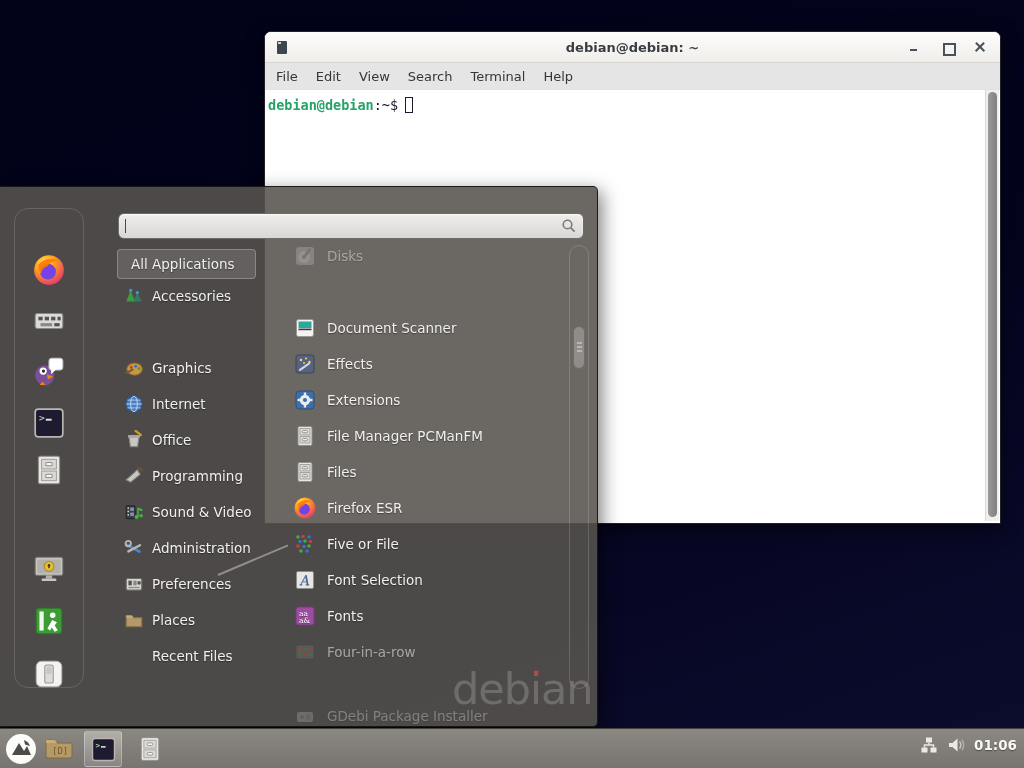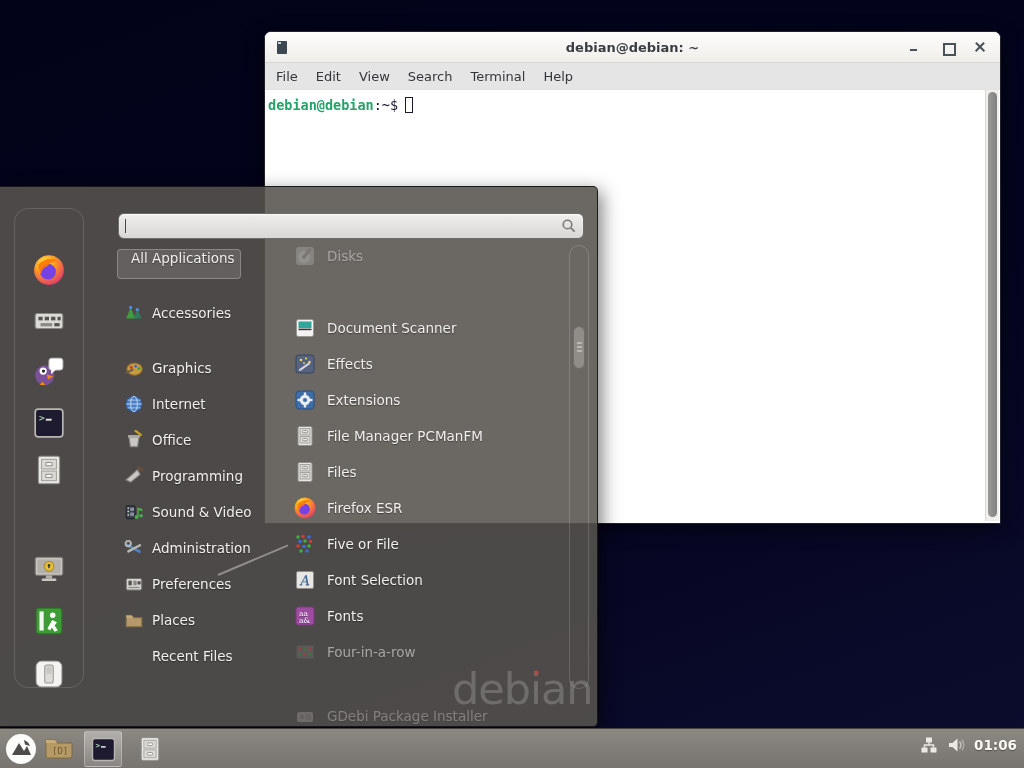--- a/index.html
+++ b/index.html
@@ -83,23 +83,23 @@
     position:absolute; left:118px; top:26px; width:466px; height:26px;
     background:linear-gradient(#efeeec,#d8d7d5);
     border:1px solid #6e6c68; border-radius:6px;
     box-shadow:inset 0 1px 2px rgba(255,255,255,.8);
     display:flex; align-items:center; padding:0 6px;
   }
   .menu-search .caret{ width:1px; height:14px; background:#4a4846; }
   .menu-search .mag{ margin-left:auto; width:16px; height:16px; }
 
   .cat-selected{
-    position:absolute; left:117px; top:62px; width:124px; height:30px;
+    position:absolute; left:117px; top:62px; width:139px; height:30px;
     background:rgba(255,255,255,0.13); border:1px solid rgba(255,255,255,0.25);
-    border-radius:4px; display:flex; padding-left:13px;
+    border-radius:4px; display:flex; align-items:center; padding-left:13px;
     font-size:13.5px; text-shadow:0 1px 1px rgba(0,0,0,.4);
   }
   .cat-row{
     position:absolute; left:117px; width:160px; height:32px;
     display:flex; align-items:center; gap:8px; padding-left:7px;
     font-size:13.5px; text-shadow:0 1px 1px rgba(0,0,0,.4);
   }
   .cat-ic{ width:20px; height:20px; flex:none; }
   .cat-ic svg{ width:100%; height:100%; }
 
@@ -280,21 +280,21 @@
           <circle cx="6.5" cy="6.5" r="4.3" fill="none" stroke="#7d7b77" stroke-width="1.6"></circle>
           <line x1="9.8" y1="9.8" x2="13.6" y2="13.6" stroke="#7d7b77" stroke-width="1.8"></line>
         </svg>
     </span>
   </div>
 
   <div class="cat-selected">
     <span>All Applications</span>
   </div>
 
-  <div class="cat-row" style="top:110px">
+  <div class="cat-row" style="top:93px">
     <span class="cat-ic"><svg viewBox="0 0 18 18">
           <polygon points="2,14 6,4 10,14" fill="#3f9c3f"></polygon>
           <polygon points="8,14 12,6 16,14" fill="#2f7f5f" opacity=".9"></polygon>
           <circle cx="6" cy="4" r="1.5" fill="#4a90d9"></circle>
           <circle cx="12" cy="6" r="1.5" fill="#4a90d9"></circle>
         </svg></span>
     <span>Accessories</span>
   </div>
   <div class="cat-row" style="top:165px">
     <span class="cat-ic"><svg viewBox="0 0 18 18">

